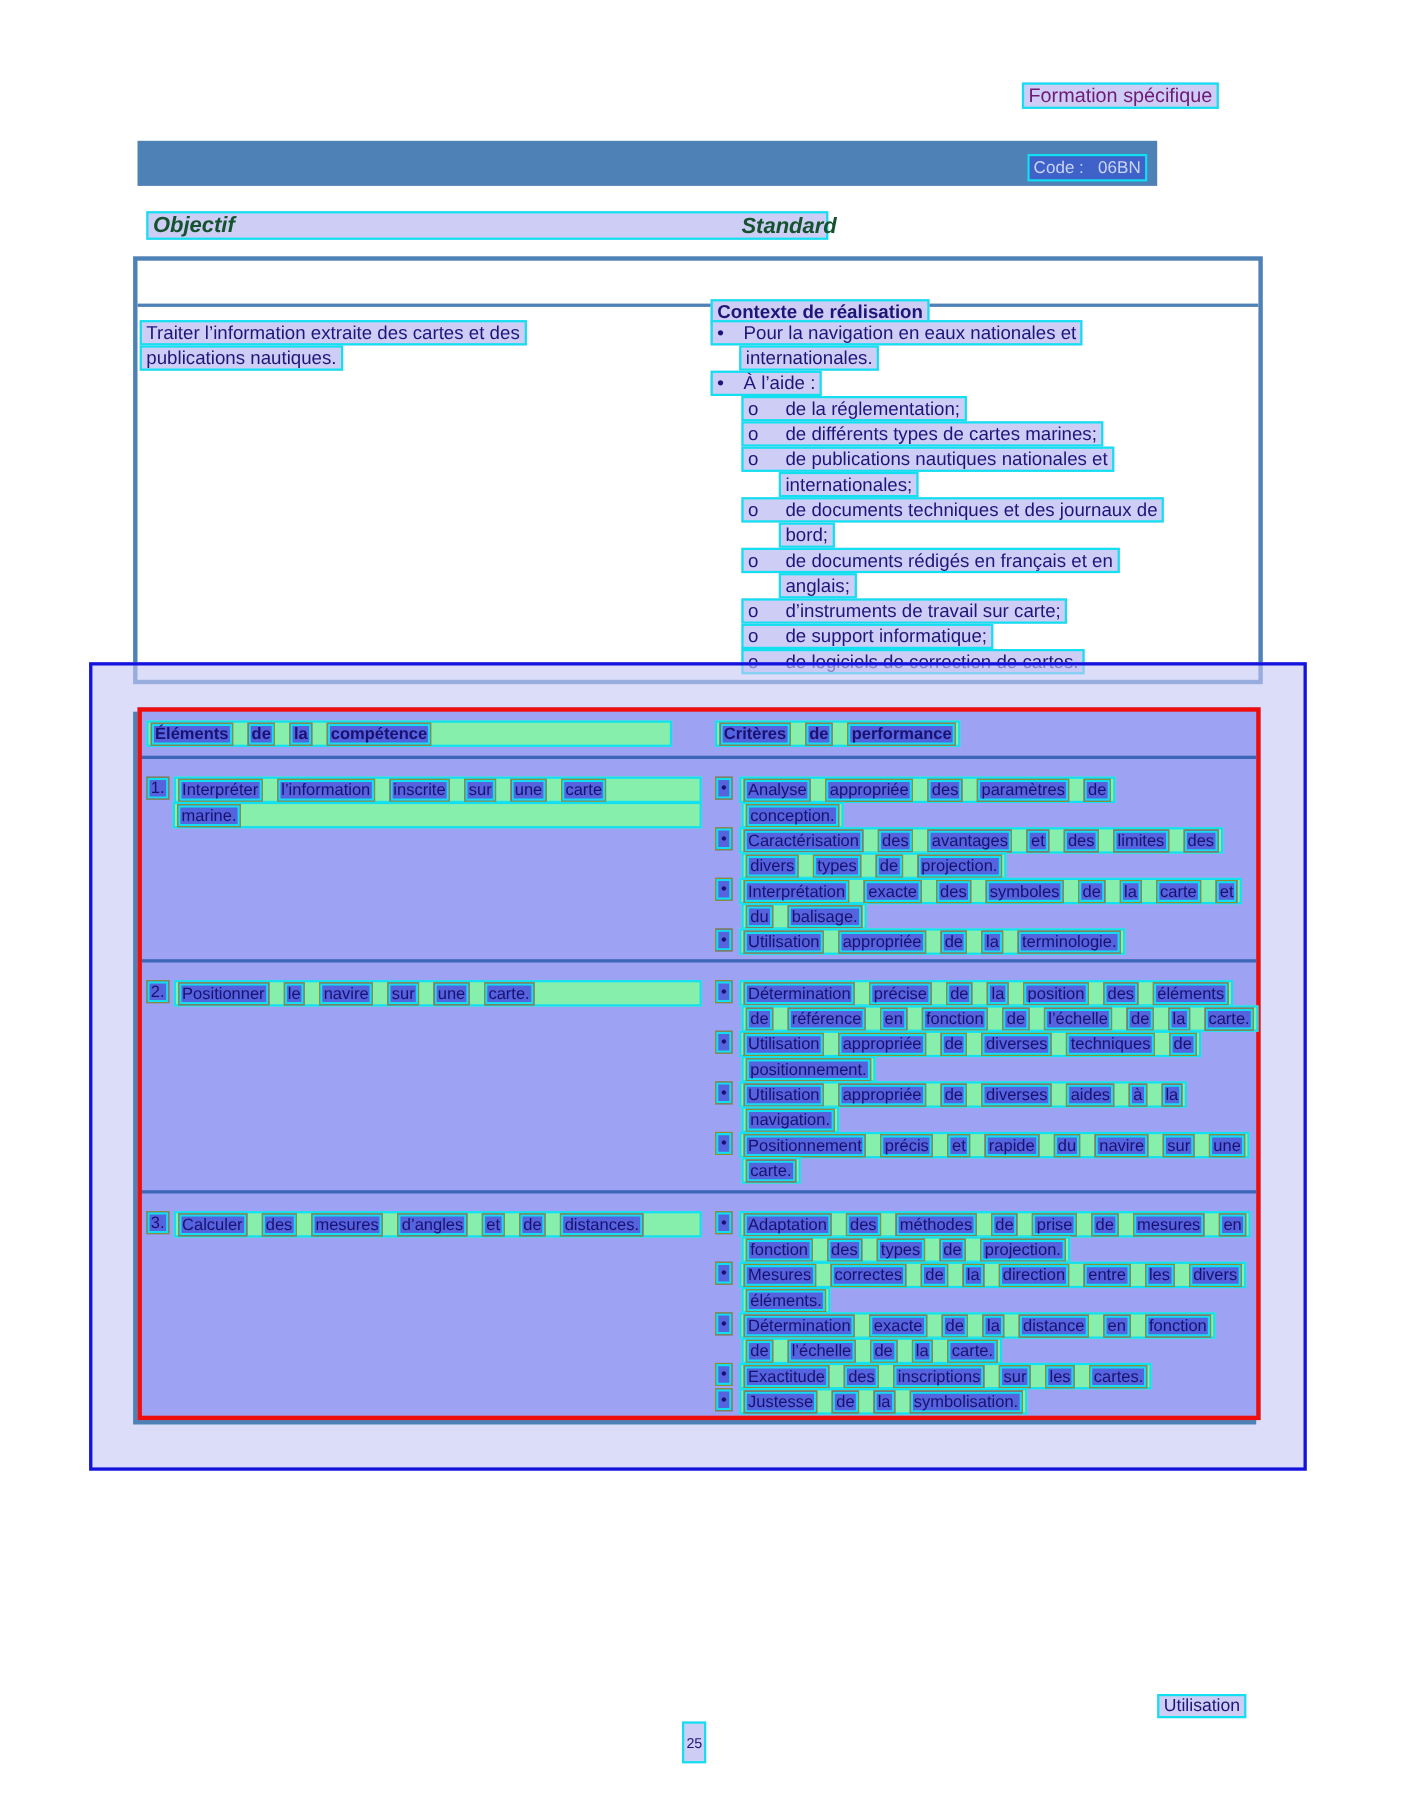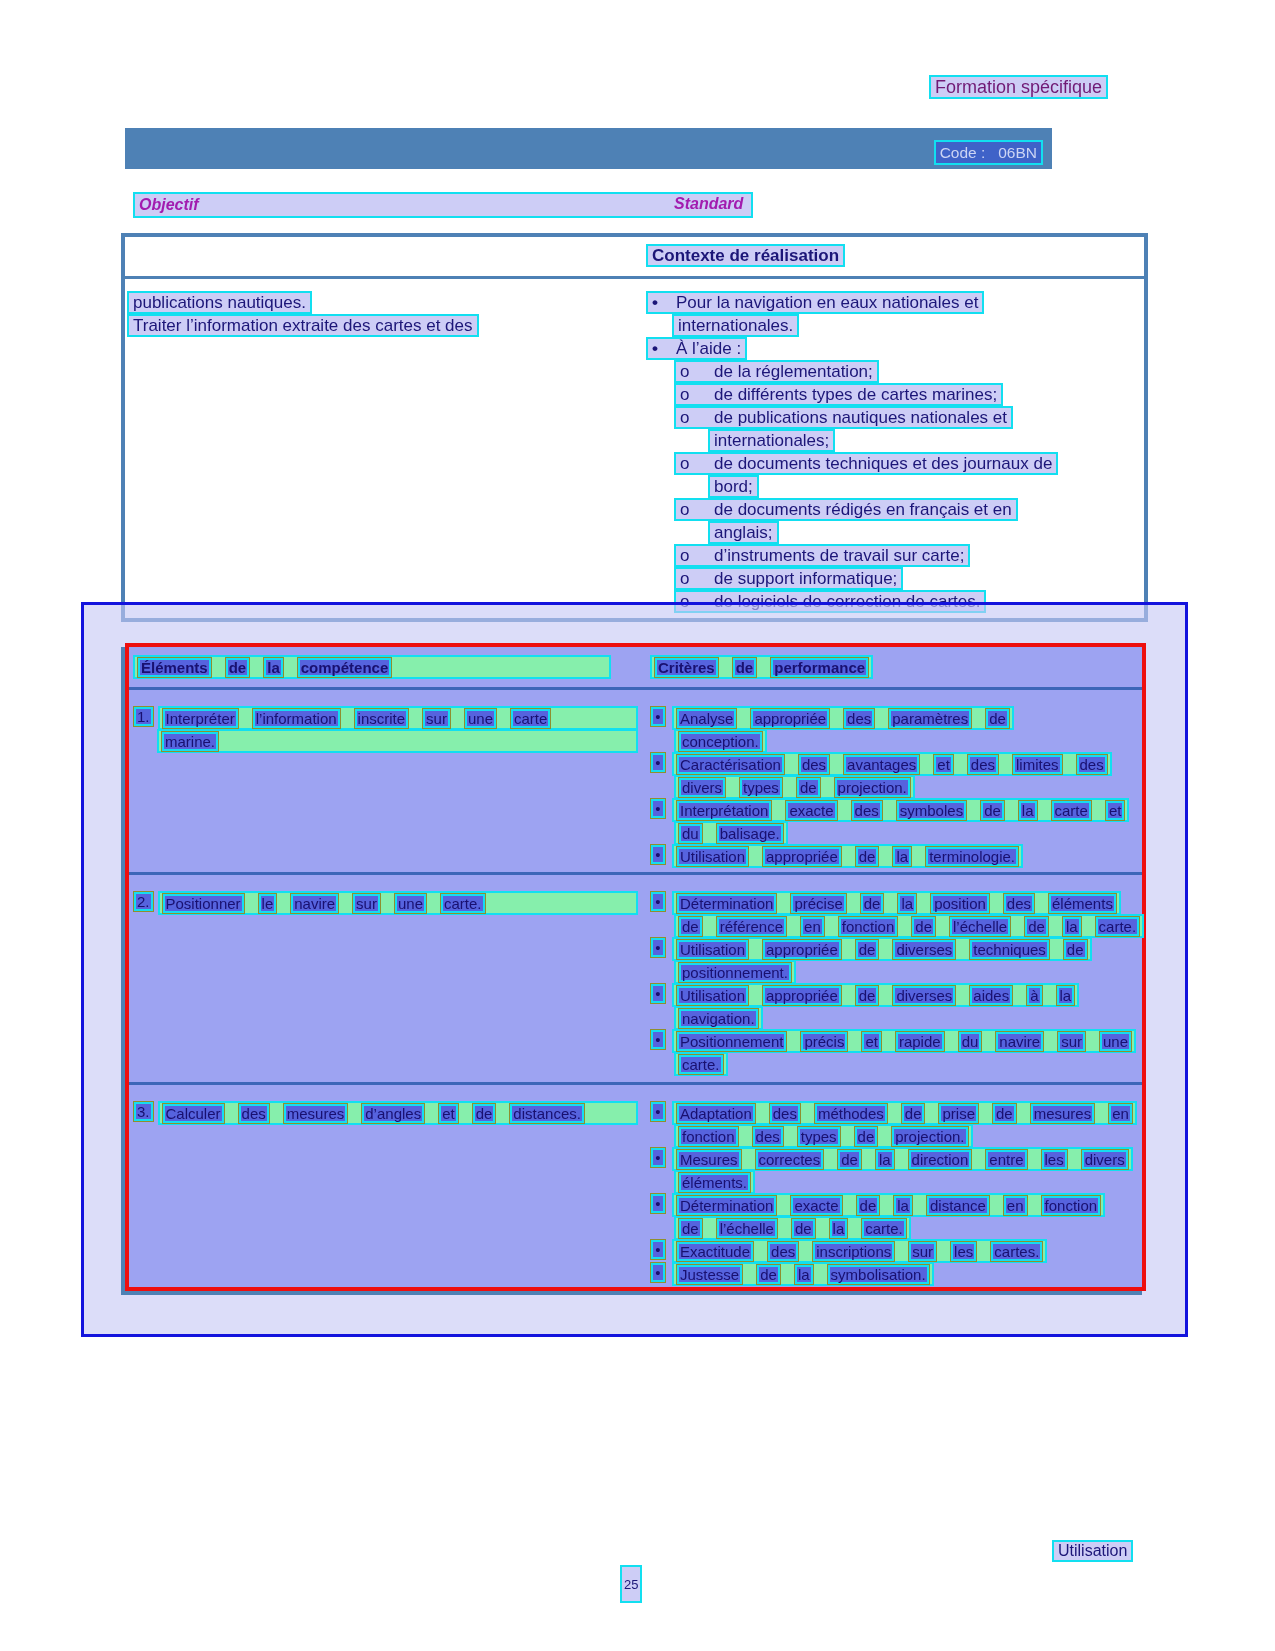--- a/index.html
+++ b/index.html
@@ -24,32 +24,32 @@
   #code-badge{
     position:absolute;right:9px;top:12px;height:21px;
     background:#3f62c8;border:2px solid #12dff0;color:#ccd4f4;
     display:inline-flex;align-items:center;padding:0 4px;font-size:15.5px;white-space:pre;
   }
 
   #formation-box{left:929px;top:75px;height:24px;font-size:18px;color:#701a75;}
 
   #section-row{left:133px;top:192px;width:620px;height:26px;position:absolute;}
   #section-row .cbox{width:100%;height:26px;position:relative;}
-  .section-label{font-weight:bold;font-style:italic;font-size:16px;color:#a21caf;}
+  .section-label{font-weight:bold;font-style:italic;font-size:20px;color:#14532d;}
   #standard-label{position:absolute;left:505px;top:1px;margin-left:34px;}
 
   
   #table1{
     left:121px;top:233px;width:1027px;height:389px;box-sizing:border-box;
     border:4px solid #4e81b5;background:transparent;
   }
   #t1-head{height:39px;position:relative;border-bottom:3px solid #4e81b5;}
   #t1-head .cbox{position:absolute;top:7px;font-weight:bold;}
   #t1-head-left{left:2px;width:490px;}
-  #t1-head-right{left:521px;}
+  #t1-head-right{left:521px;margin-top:28px;}
   #t1-body{position:relative;height:343px;}
   #t1-statement{position:absolute;left:2px;top:12px;width:472px;}
   #t1-context{position:absolute;left:521px;top:12px;width:498px;}
   .ctx-row,.stmt-row{height:23px;display:flex;}
 
   
   #overlay-rect{
     left:81px;top:602px;width:1107px;height:735px;box-sizing:border-box;
     background:rgba(198,200,246,0.62);border:3px solid #1313dd;z-index:3;pointer-events:none;
   }
@@ -108,24 +108,24 @@
   </div>
 </div>
 
 <div class="abs" id="table1">
   <div id="t1-head">
     <span class="cbox" id="t1-head-right">Contexte de réalisation</span>
   </div>
   <div id="t1-body">
     <div id="t1-statement">
         <div class="stmt-row">
+          <div class="cbox stretch"><span>Traiter l’information extraite des cartes et des</span></div>
+        </div>
+        <div class="stmt-row">
           <div class="cbox stretch"><span>publications nautiques.</span></div>
-        </div>
-        <div class="stmt-row">
-          <div class="cbox stretch"><span>Traiter l’information extraite des cartes et des</span></div>
         </div>
       </div>
     <div id="t1-context">
         <div class="ctx-row">
           <div class="cbox" style="margin-left: 0px;"><span class="mk">•</span><span>Pour la navigation en eaux nationales et</span></div>
         </div>
         <div class="ctx-row">
           <div class="cbox" style="margin-left: 26px;"><span>internationales.</span></div>
         </div>
         <div class="ctx-row">

